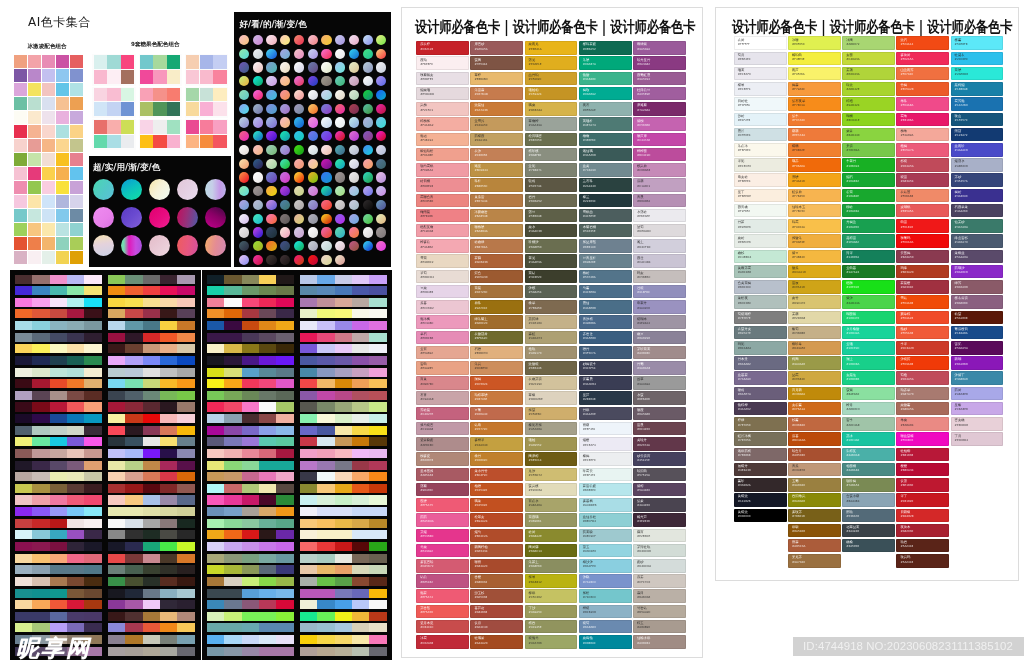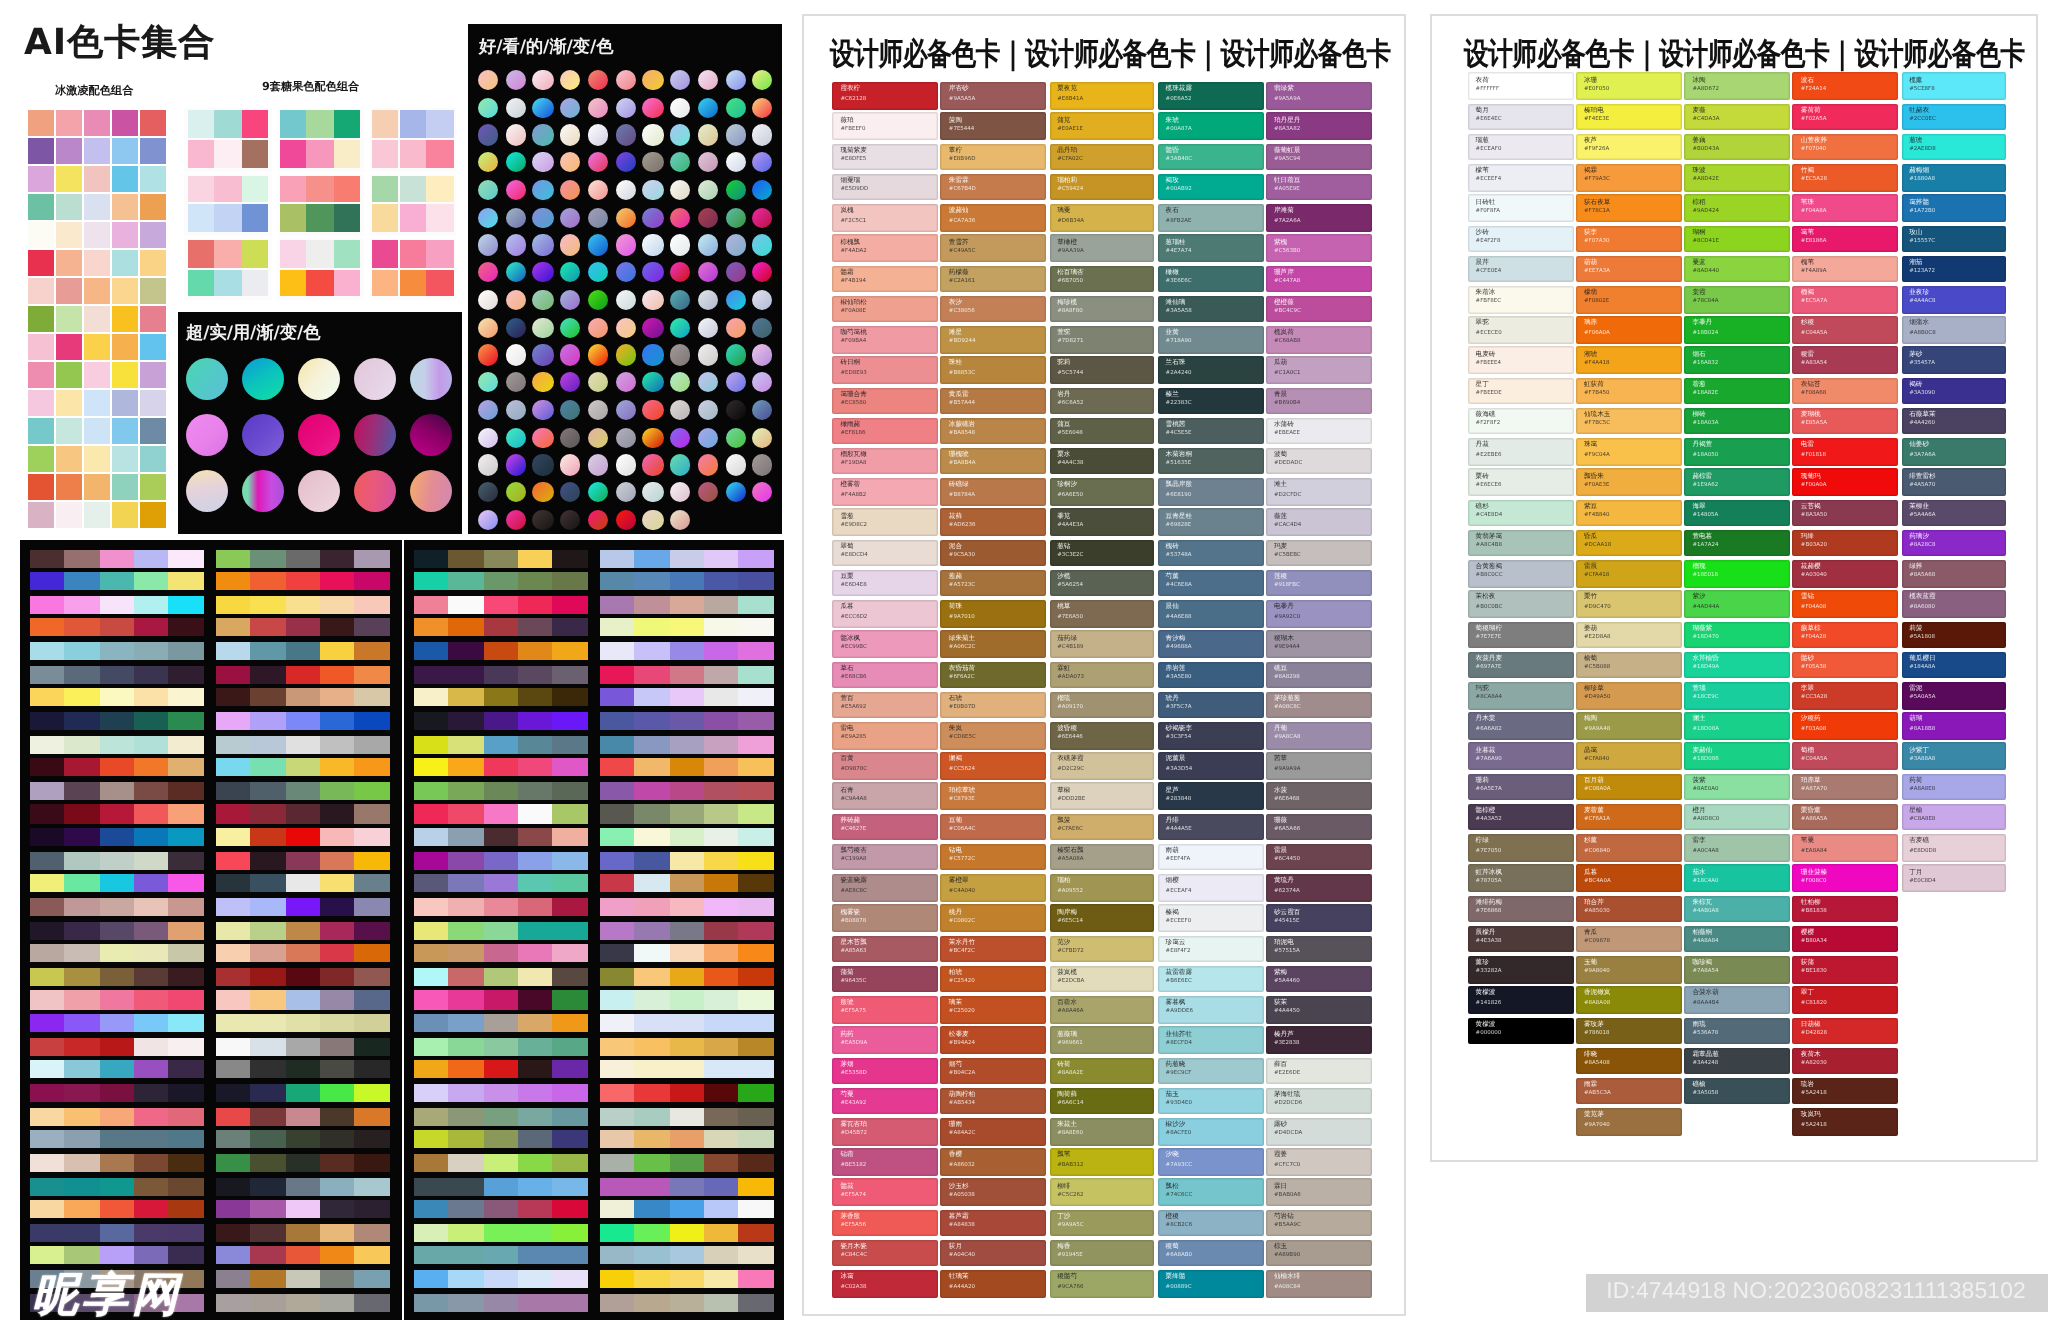--- a/index.html
+++ b/index.html
@@ -1,18 +1,18 @@
 <!DOCTYPE html>
 <html><head>
 <meta charset="utf-8">
 <style>
   html,body{margin:0;padding:0;}
   body{width:1024px;height:667px;background:#ffffff;font-family:"Liberation Sans","DejaVu Sans",sans-serif;overflow:hidden;position:relative;}
   .poster{position:absolute;left:0;top:0;width:1024px;height:667px;background:#fff;}
-  .title-main{position:absolute;left:12px;top:14px;font-size:18px;font-weight:700;color:#1a1a1a;font-family:"DejaVu Sans",sans-serif;letter-spacing:0.5px;white-space:nowrap;line-height:16px;}
+  .title-main{position:absolute;left:28px;top:14px;font-size:12px;font-weight:400;color:#1a1a1a;font-family:"DejaVu Sans",sans-serif;letter-spacing:0.5px;white-space:nowrap;line-height:16px;}
   .sec-title{position:absolute;font-size:5.6px;font-weight:700;color:#1a1a1a;white-space:nowrap;font-family:"DejaVu Sans",sans-serif;line-height:7px;}
   .blackbox{position:absolute;background:#060606;}
   .bb-title{position:absolute;color:#f0f0f0;font-size:8.6px;font-weight:700;font-family:"DejaVu Sans",sans-serif;white-space:nowrap;line-height:11px;}
   .sw{position:absolute;}
   .dot{position:absolute;border-radius:50%;}
   .card{position:absolute;background:#fff;border:1px solid #dcdcdc;}
   .card-title{position:absolute;font-size:15.4px;font-weight:700;color:#111;white-space:nowrap;font-family:"DejaVu Sans",sans-serif;letter-spacing:-0.2px;transform:scaleX(0.80);transform-origin:left center;line-height:17px;}
   .chip{position:absolute;border-radius:1px;overflow:hidden;box-shadow:inset 0 0 0 0.7px rgba(0,0,0,0.10);}
   .chip b{position:absolute;left:4px;top:2.2px;font-size:3.3px;line-height:3.4px;font-weight:400;font-family:"DejaVu Sans",sans-serif;white-space:nowrap;opacity:0.93;}
   .chip i{position:absolute;left:4px;top:6.4px;font-size:2.75px;line-height:3px;font-style:normal;font-weight:400;font-family:"DejaVu Sans",sans-serif;white-space:nowrap;opacity:0.8;}

